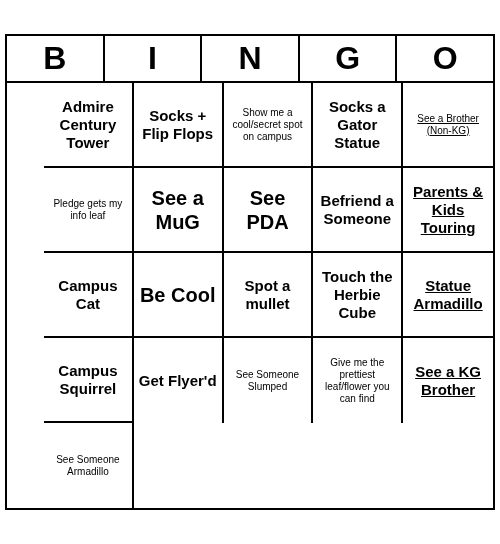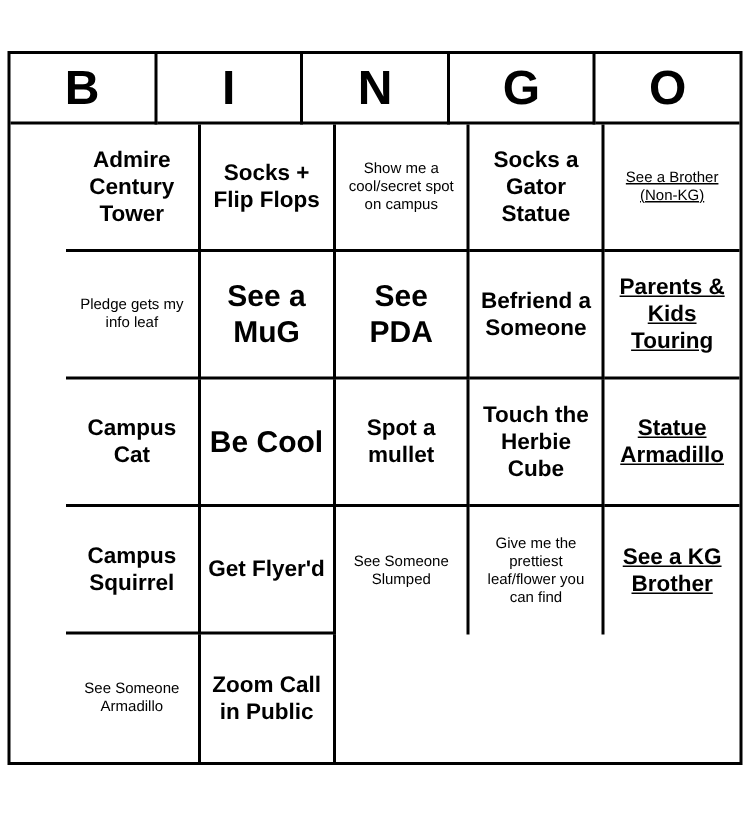--- a/index.html
+++ b/index.html
@@ -142,17 +142,14 @@
       </div>
       <div class="bingo-cell">
         <span class="cell-text small">Give me the prettiest leaf/flower you can find</span>
       </div>
       <div class="bingo-cell">
         <span class="cell-text medium">See a KG Brother</span>
       </div>
       <div class="bingo-cell">
         <span class="cell-text small">See Someone Armadillo</span>
       </div>
-      <div class="bingo-cell">
-        <span class="cell-text medium">Zoom Call in Public</span>
-      </div>
     </div>
 </div>
 
 </body></html>

